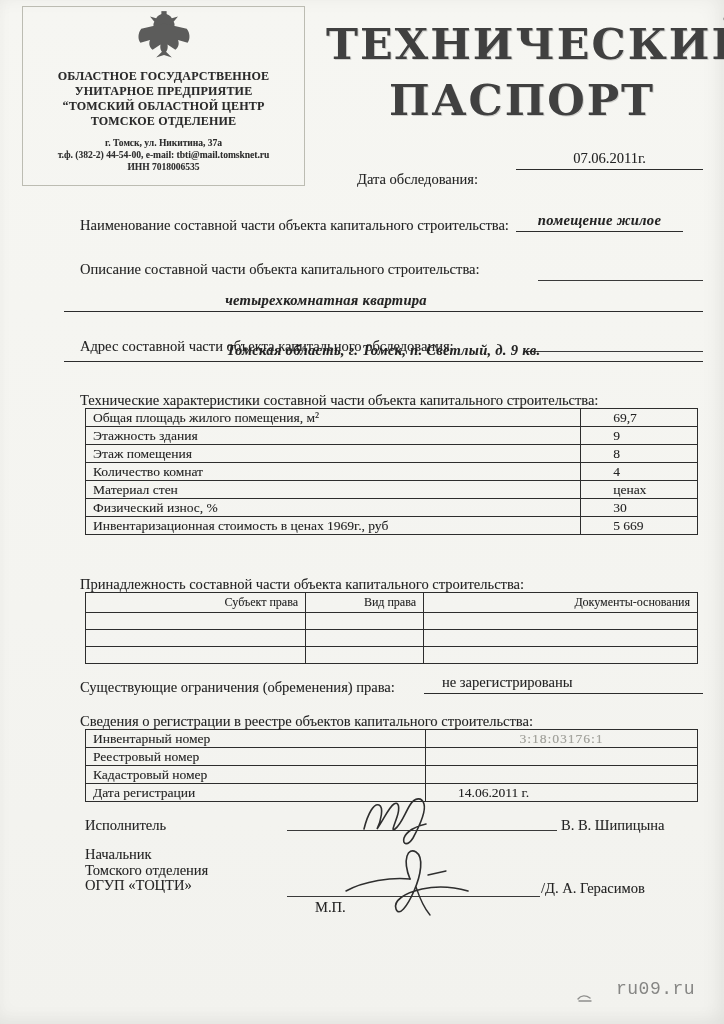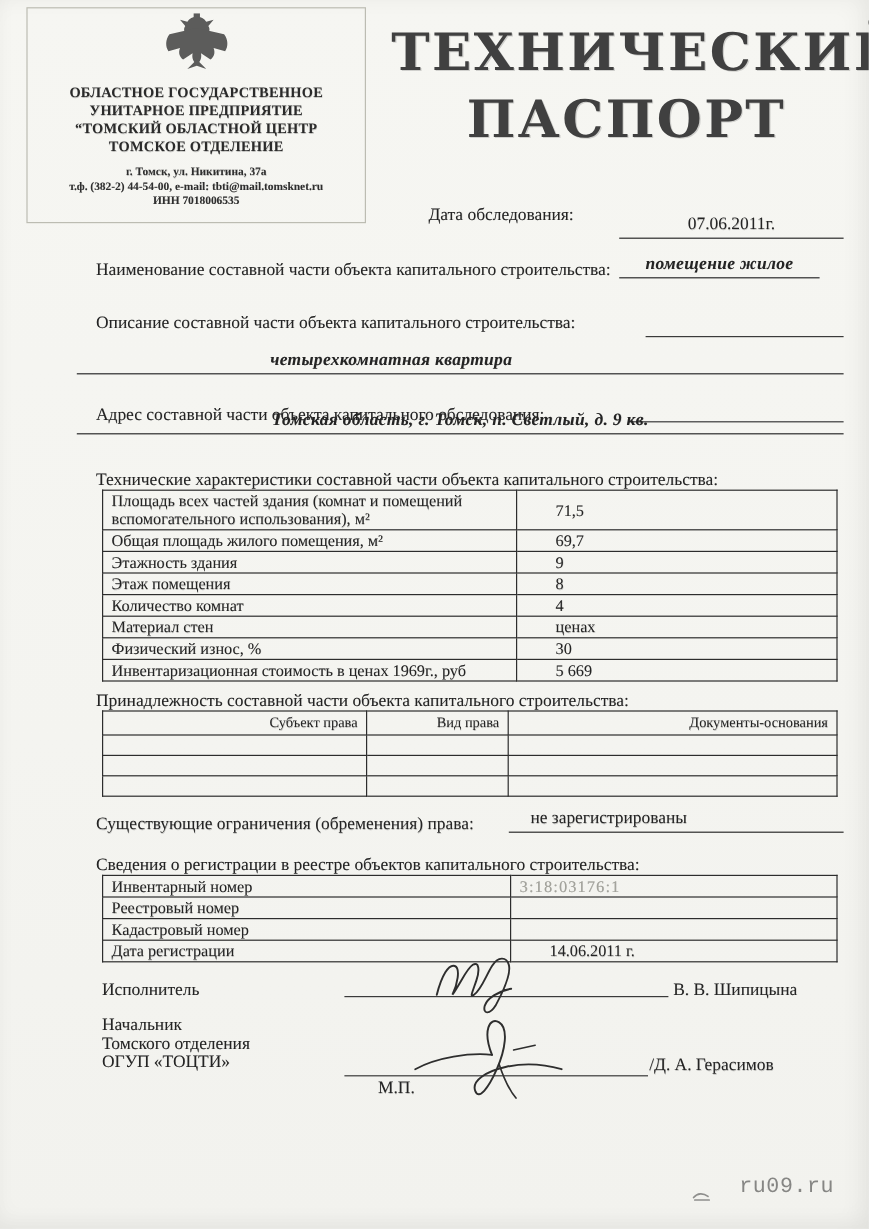--- a/index.html
+++ b/index.html
@@ -32,21 +32,21 @@
   .fill-line { border-bottom:1.8px solid #2c2c2c; text-align:center;
     font-size:14.5px; padding-bottom:2px; }
   .hand { font-weight:bold; font-style:italic; font-size:14.5px; letter-spacing:0.3px; }
   .rule-only { border-bottom:1.6px solid #3a3a3a; }
   
   table { border-collapse:collapse; width:613px; font-size:13.5px; line-height:15px; }
   td, th { border:1.5px solid #2d2d2d; padding:1px 7px; vertical-align:middle; font-weight:normal; }
   .val-cell { padding-left:32px; }
   .own-h { text-align:right; height:20px; font-size:12px; }
   .own-empty td { height:17px; }
-  .reg-val-muted { color:#a3a39c; text-align:left; letter-spacing:1px; }
+  .reg-val-muted { color:#a3a39c; text-align:center; letter-spacing:1px; }
   .reg-val-date { padding-left:32px; }
   .sig-name { font-size:14.5px; white-space:nowrap; }
   .stamp { font-size:14.5px; }
   .watermark-text { font-family:Liberation Mono, monospace; font-size:18px;
     color:#868684; letter-spacing:0.5px; text-shadow:none; }
 </style>
 </head>
 <body>
 
 <div class="page">
@@ -74,40 +74,36 @@
       <div class="contact-line">ИНН 7018006535</div>
     </div>
   </div>
 
   <div class="abs title-block">
     <div>ТЕХНИЧЕСКИЙ</div>
     <div>ПАСПОРТ</div>
   </div>
 
   <div class="abs lbl" style="left:357px; top:171px;">Дата обследования:</div>
-  <div class="abs fill-line" style="left:516px; top:179px; width:187px;">07.06.2011г.</div>
+  <div class="abs fill-line" style="left:516px; top:150px; width:187px;">07.06.2011г.</div>
 
   <div class="abs lbl" style="left:80px; top:217px;">Наименование составной части объекта капитального строительства:</div>
   <div class="abs fill-line hand" style="left:516px; top:212px; width:167px;">помещение жилое</div>
 
   <div class="abs lbl" style="left:80px; top:261px;">Описание составной части объекта капитального строительства:</div>
   <div class="abs rule-only" style="left:538px; top:257px; width:165px; height:24px;"></div>
   <div class="abs fill-line hand" style="left:64px; top:292px; width:639px; padding-right:115px;">четырехкомнатная квартира</div>
 
   <div class="abs lbl" style="left:80px; top:338px;">Адрес составной части объекта капитального обследования:</div>
   <div class="abs rule-only" style="left:524px; top:330px; width:179px; height:22px;"></div>
   <div class="abs fill-line hand" style="left:64px; top:342px; width:639px;">Томская область, г. Томск, п. Светлый, д. 9 кв.</div>
 
   <div class="abs lbl" style="left:80px; top:392px;">Технические характеристики составной части объекта капитального строительства:</div>
   <table class="abs" style="left:85px; top:408px;">
     <tbody>
-        <tr>
-      <td style="width:345px;">Площадь всех частей здания (комнат и помещений вспомогательного использования), м²</td>
-      <td class="val-cell">71,5</td>
-    </tr>
     <tr>
       <td>Общая площадь жилого помещения, м²</td>
       <td class="val-cell">69,7</td>
     </tr>
     <tr>
       <td>Этажность здания</td>
       <td class="val-cell">9</td>
     </tr>
     <tr>
       <td>Этаж помещения</td>

